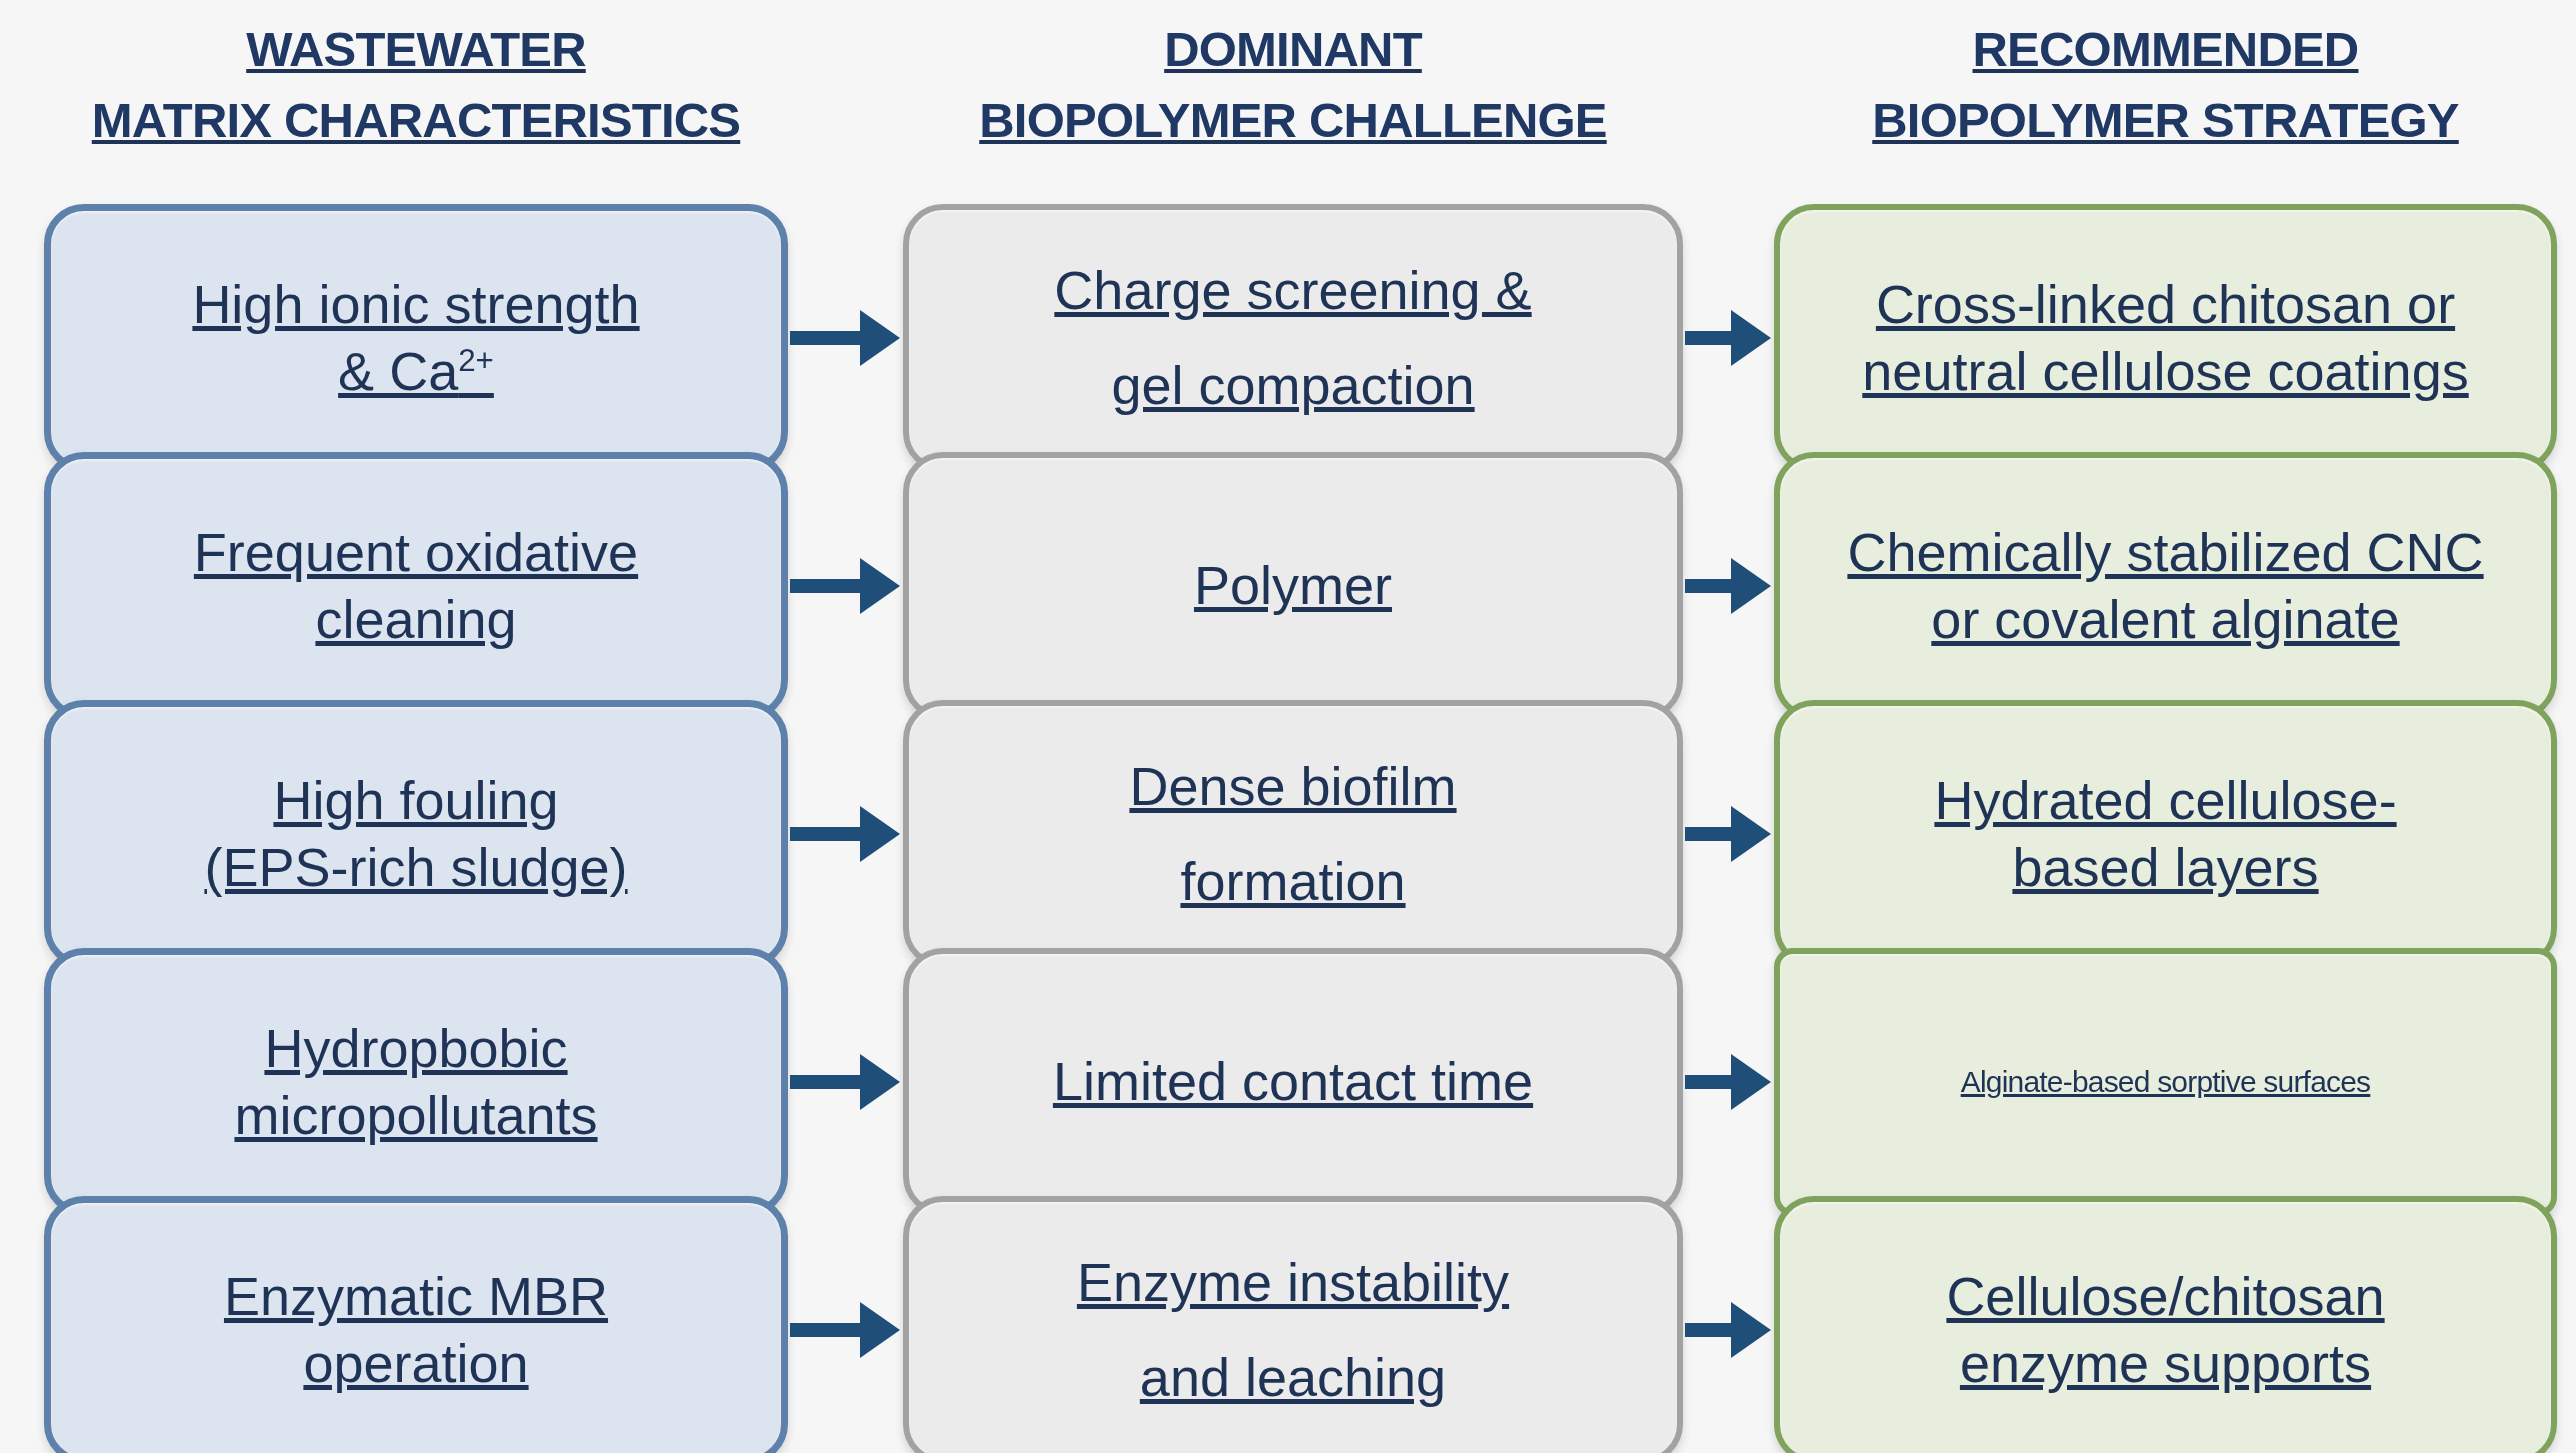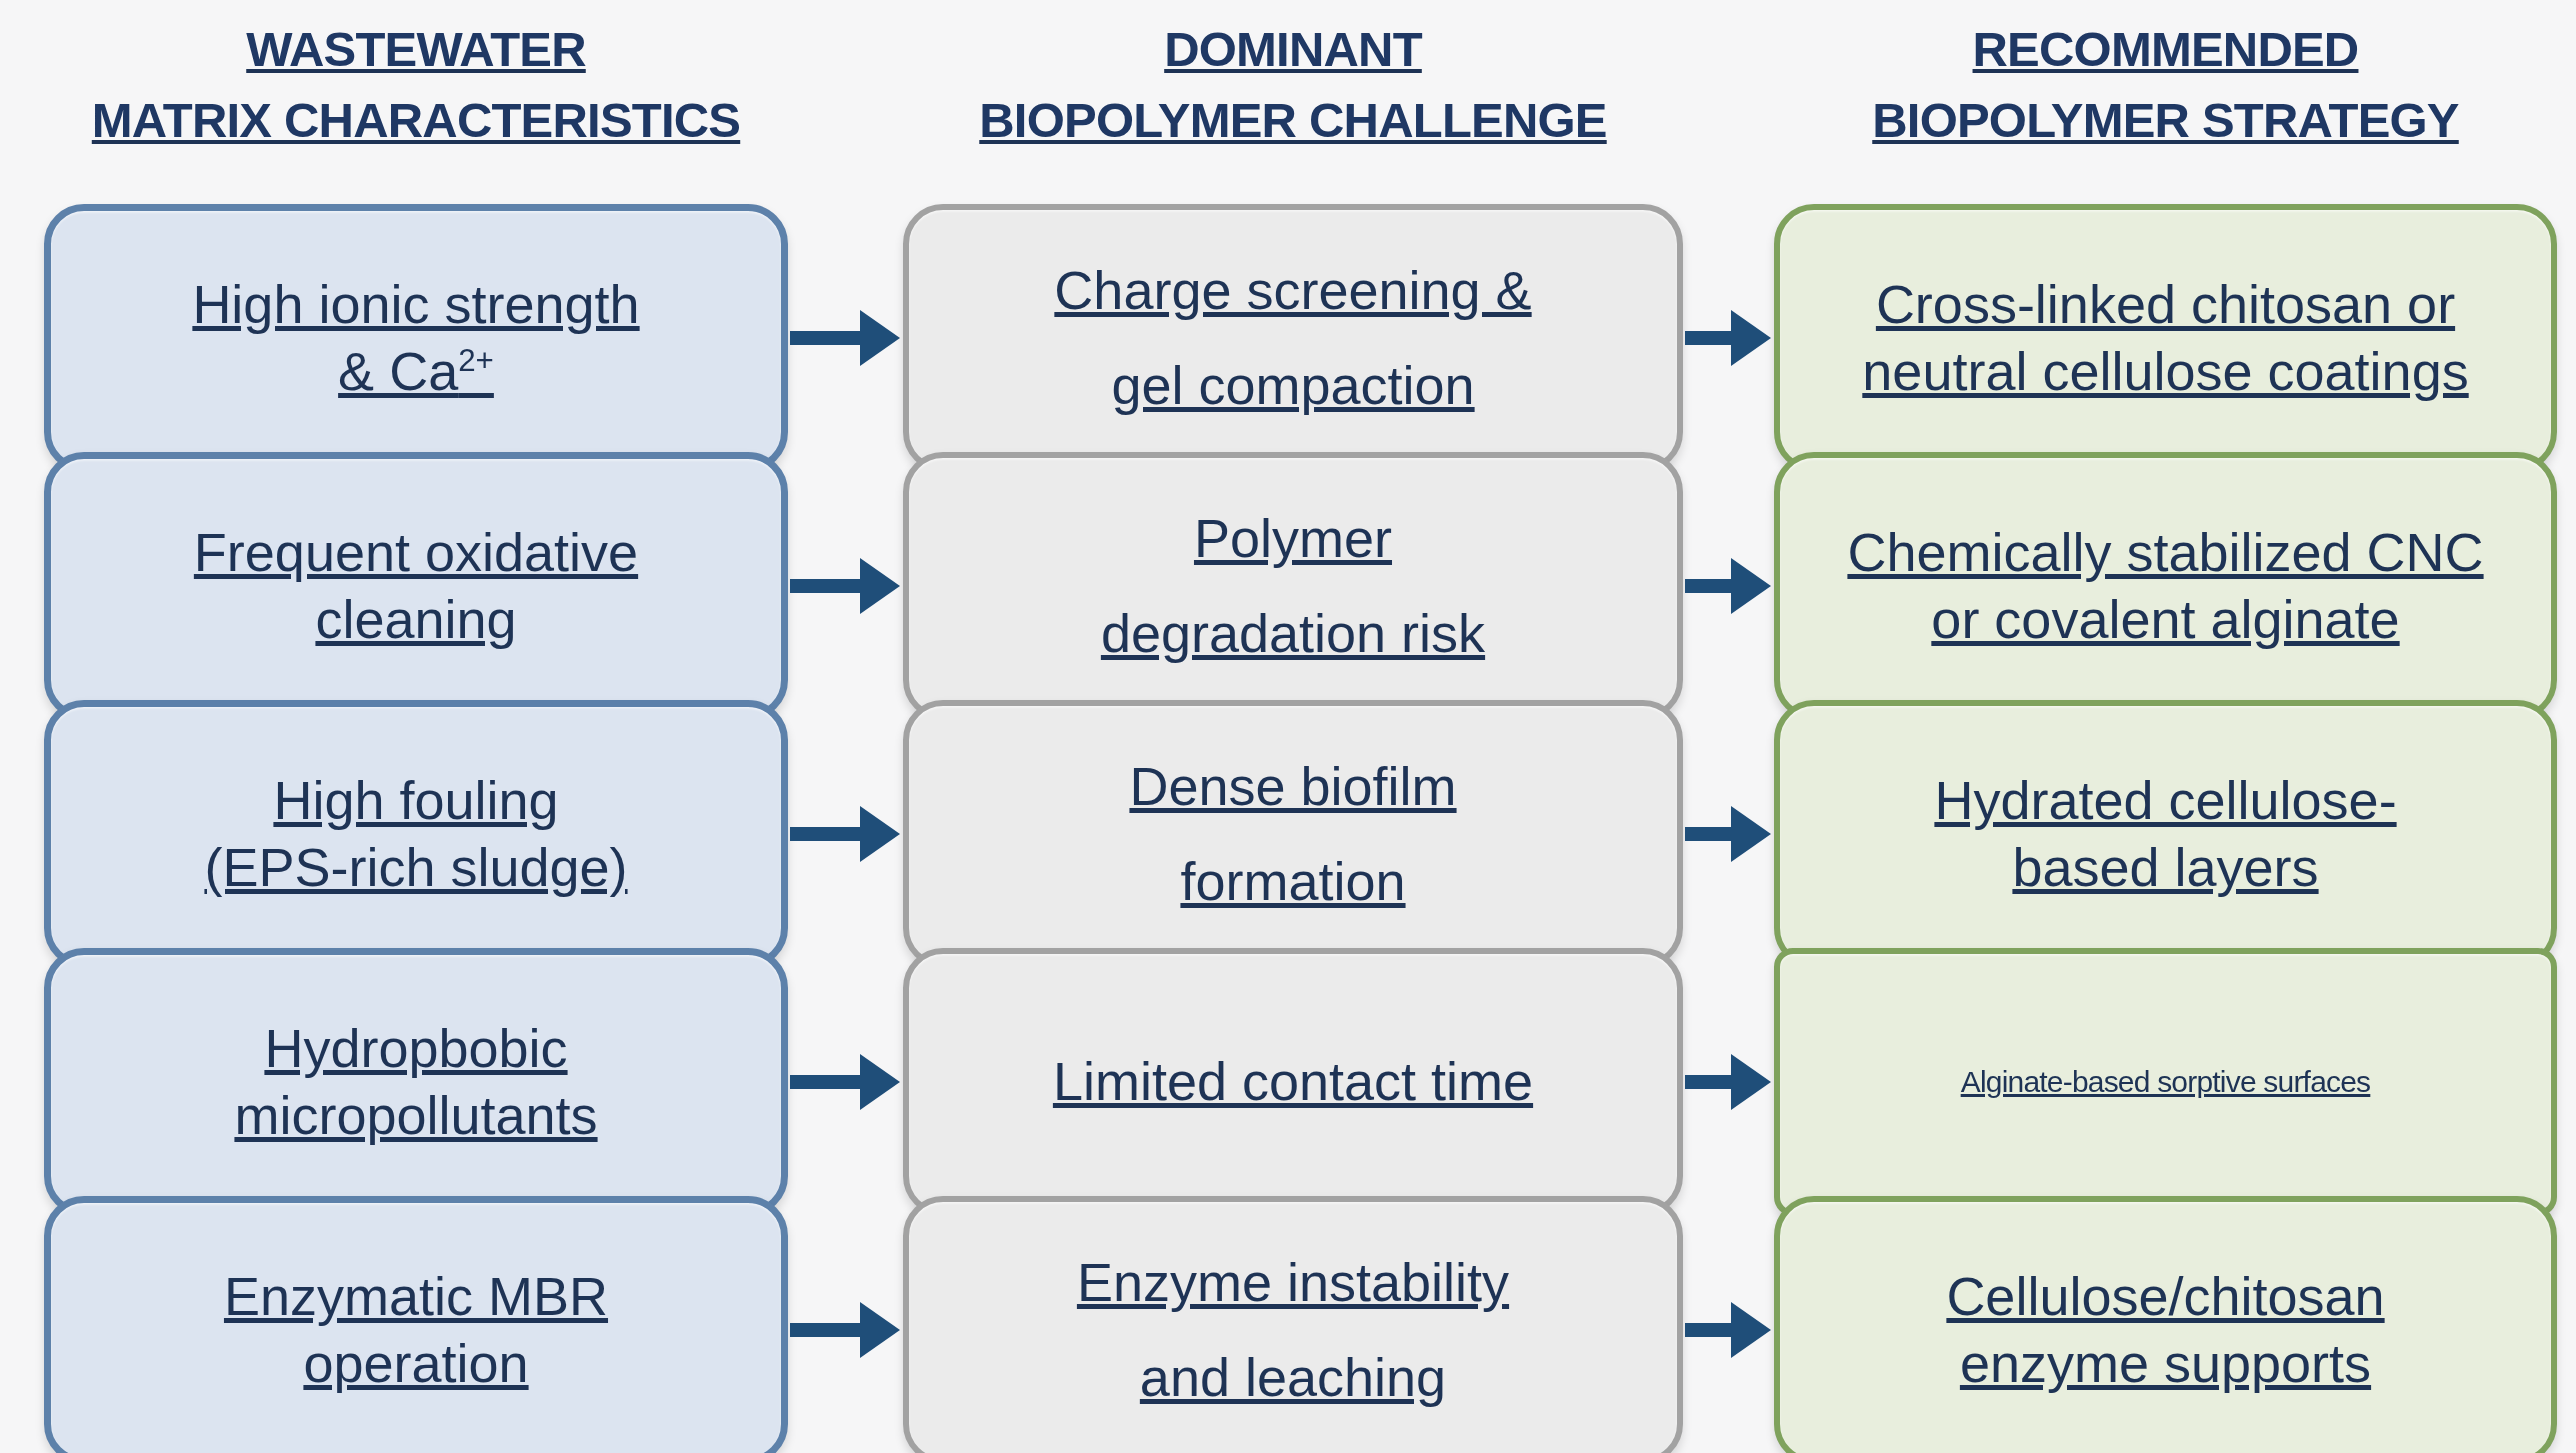--- a/index.html
+++ b/index.html
@@ -115,21 +115,20 @@
       </div>
     <div class="cell-arrow1">
         <div class="arrow">
           <div class="shaft"></div>
           <div class="head"></div>
         </div>
       </div>
     <div class="cell-box2">
         <div class="box gray">
       <span class="bline">Polymer</span>
-      <span class="bline">degradation risk</span>
     </div>
       </div>
     <div class="cell-arrow2">
         <div class="arrow">
           <div class="shaft"></div>
           <div class="head"></div>
         </div>
       </div>
     <div class="cell-box3">
         <div class="box green">

